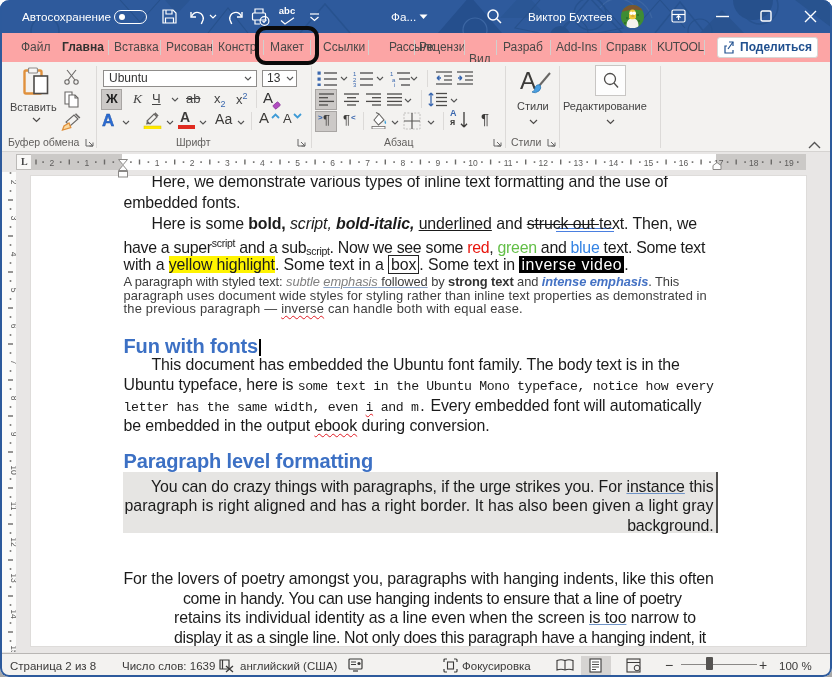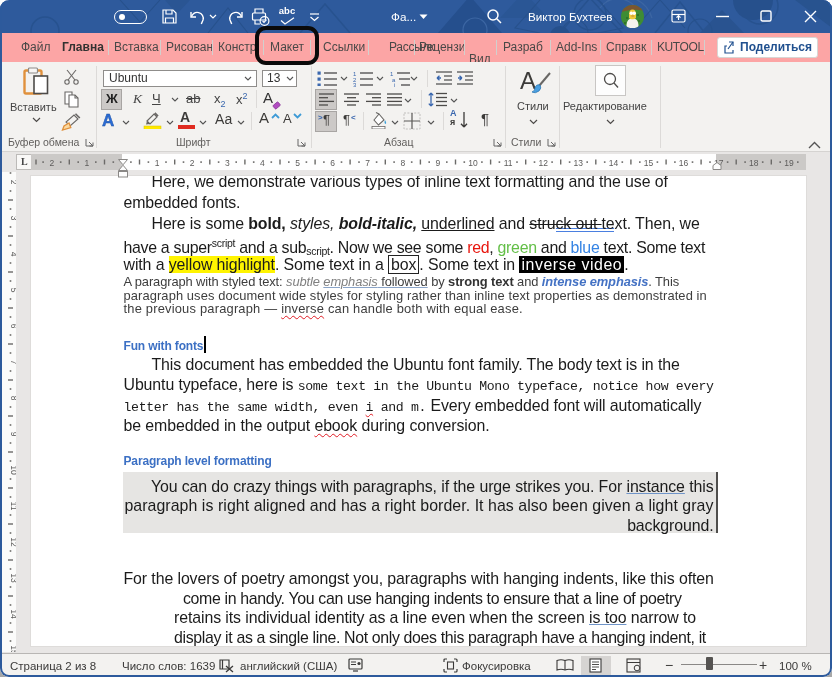--- a/index.html
+++ b/index.html
@@ -23,21 +23,21 @@
   .glabel { position:absolute; font-size:10.5px; color:#605e5c; white-space:nowrap; }
   .launcher { position:absolute; width:9px; height:9px; }
   
   #rulerrow { position:absolute; left:0; top:152px; width:832px; height:20px; background:#e8e6e5; }
   
   #docarea { position:absolute; left:0; top:172px; width:832px; height:481px; background:#e8e6e5; overflow:hidden; }
   #page { position:absolute; left:31px; top:4px; width:775px; height:470px; background:#ffffff; overflow:hidden; box-shadow:0 0 0 1px #dedcda; }
   #vruler { position:absolute; left:2px; top:0px; width:14px; height:480px; background:#fbfbfa; }
   .ln { position:absolute; white-space:nowrap; font-size:15.9px; line-height:20px; color:#1b1b1b; letter-spacing:-0.1px; }
   .sm { font-size:12.9px; line-height:13px; color:#3d3d3d; letter-spacing:-0.1px; }
-  .hd { font-size:12px; font-weight:bold; color:#3c70c4; letter-spacing:-0.15px; }
+  .hd { font-size:20px; font-weight:bold; color:#3c70c4; letter-spacing:-0.15px; }
   .mono { font-family:"Liberation Mono", monospace; font-size:13.2px; letter-spacing:-0.35px; }
   .b{font-weight:bold}.i{font-style:italic}.u{text-decoration:underline}.sk{text-decoration:line-through}
   .red{color:#e8150d}.green{color:#63bf47}.blue{color:#3584e4}
   .hl{background:#fff400}.box{border:1.3px solid #222;padding:0 2px}.inv{background:#000;color:#fff;padding:0 2px;letter-spacing:0.55px}
   .wavy{text-decoration:underline wavy #e01b24 1px;text-underline-offset:2px;}
   
   #statusdiv { position:absolute; left:0; top:653px; width:832px; height:1px; background:#b8b6b4; }
   #statusbar { position:absolute; left:0; top:654px; width:832px; height:23px; background:#f3f2f0; font-size:11.5px; color:#3b3a39; }
   #statusbar .s { position:absolute; white-space:nowrap; line-height:20px; }
   svg { display:block; }
@@ -75,20 +75,21 @@
         <path d="M120 0 L140 22 L160 0"></path>
         <path d="M208 33 L228 8 L248 33"></path>
         <circle cx="575" cy="33" r="13"></circle>
         <circle cx="700" cy="31" r="12"></circle>
       </g>
       <g fill="#26508c">
         <path d="M733 0 A 20 20 0 0 0 773 0 Z"></path>
         <circle cx="560" cy="36" r="10"></circle>
       </g>
     </svg>
+    <div class="t" style="left:22px;">Автосохранение</div>
 
     <div class="abs" style="left:114px;top:10px;width:33px;height:14px;border:1.4px solid #fff;border-radius:8px;"></div>
     <div class="abs" style="left:119px;top:14px;width:6px;height:6px;background:#fff;border-radius:50%;"></div>
 
     <svg class="abs" style="left:161px;top:8px" width="17" height="17" viewBox="0 0 17 17">
       <g fill="none" stroke="#fff" stroke-width="1.2">
         <path d="M2 2 H12 L15 5 V15 H2 Z"></path>
         <path d="M5 2 V6 H11 V2"></path>
         <path d="M4.5 15 V10 H12.5 V15"></path>
       </g>
@@ -617,21 +618,21 @@
     <svg class="abs" style="left:712px;top:10px" width="10" height="8" viewBox="0 0 10 8">
       <path d="M1 7.5 V3.5 L5 0.5 L9 3.5 V7.5 Z" fill="#fdfdfd" stroke="#8a8886" stroke-width="1"></path>
     </svg>
   </div>
   <div id="docarea">
     <div id="page">
       <div class="ln" style="left:120.5px;top:-4px;">Here, we demonstrate various types of inline text formatting and the use of</div>
       <div class="ln" style="left:92.5px;top:17px;">embedded fonts.</div>
       <div class="abs" style="left:525px;top:52px;width:58px;height:1px;border-top:1.2px solid #4a7fe0;"></div>
       <div class="abs" style="left:525px;top:54.5px;width:58px;height:1px;border-top:1.2px solid #4a7fe0;"></div>
-      <div class="ln" style="left:120.5px;top:37.5px;">Here is some <span class="b">bold,</span> <span class="i">styles,</span> <span class="bi b i">bold-italic,</span> <span class="u">underlined</span> and <span class="sk">struck out&nbsp;</span>text. Then, we</div>
+      <div class="ln" style="left:120.5px;top:37.5px;">Here is some <span class="b">bold,</span> <span class="i">script,</span> <span class="bi b i">bold-italic,</span> <span class="u">underlined</span> and <span class="sk">struck out&nbsp;</span>text. Then, we</div>
       <div class="ln" style="left:92.5px;top:56.5px;letter-spacing:-0.3px;">have a super<span style="font-size:10.5px;vertical-align:5.5px;">script</span> and a sub<span style="font-size:10.5px;vertical-align:-2px;">script</span>. Now we see some <span class="red">red</span>, <span class="green">green</span> and <span class="blue">blue</span> text. Some text</div>
       <div class="ln" style="left:92.5px;top:78.5px;">with a <span class="hl">yellow highlight</span>. Some text in a <span class="box">box</span>. Some text in <span class="inv">inverse video</span>.</div>
       <div class="ln sm" style="left:92.5px;top:98.5px;">A paragraph with styled text: <span class="i" style="color:#7f7f7f">subtle</span> <span class="i u" style="color:#7f7f7f;text-decoration-color:#8aa4c8">emphasis</span><span class="u" style="text-decoration-color:#8aa4c8"> followed</span> by <span class="b" style="color:#333">strong text</span> and <span class="b i" style="color:#4472c4">intense emphasis</span>. This</div>
       <div class="ln sm" style="left:92.5px;top:112.5px;letter-spacing:0.1px;">paragraph uses document wide styles for styling rather than inline text properties as demonstrated in</div>
       <div class="ln sm" style="left:92.5px;top:126px;letter-spacing:0.2px;">the previous paragraph — <span class="wavy">inverse</span> can handle both with equal ease.</div>
       <div class="ln hd" style="left:92.5px;top:160px;">Fun with fonts<span style="display:inline-block;width:1.5px;height:17px;background:#000;vertical-align:-3px;margin-left:1px;"></span></div>
       <div class="ln" style="left:120.5px;top:178.5px;">This document has embedded the Ubuntu font family. The body text is in the</div>
       <div class="ln" style="left:92.5px;top:199px;">Ubuntu typeface, here is <span class="mono">some text in the Ubuntu Mono typeface, notice how every</span></div>
       <div class="ln" style="left:92.5px;top:219.5px;"><span class="mono">letter has the same width, even <span class="wavy">i</span> and m.</span> Every embedded font will automatically</div>
       <div class="ln" style="left:92.5px;top:240px;">be embedded in the output <span class="wavy">ebook</span> during conversion.</div>

